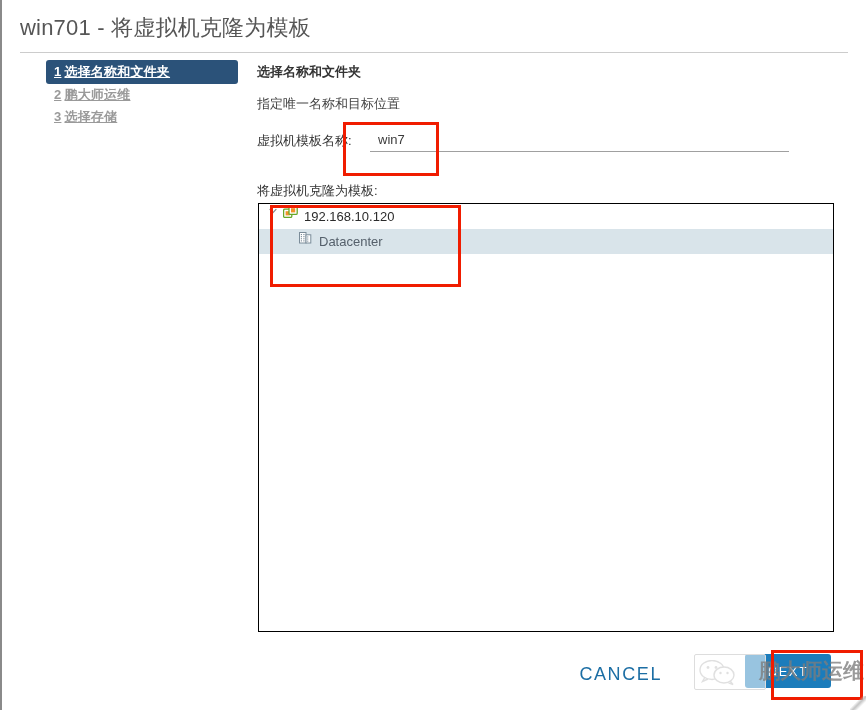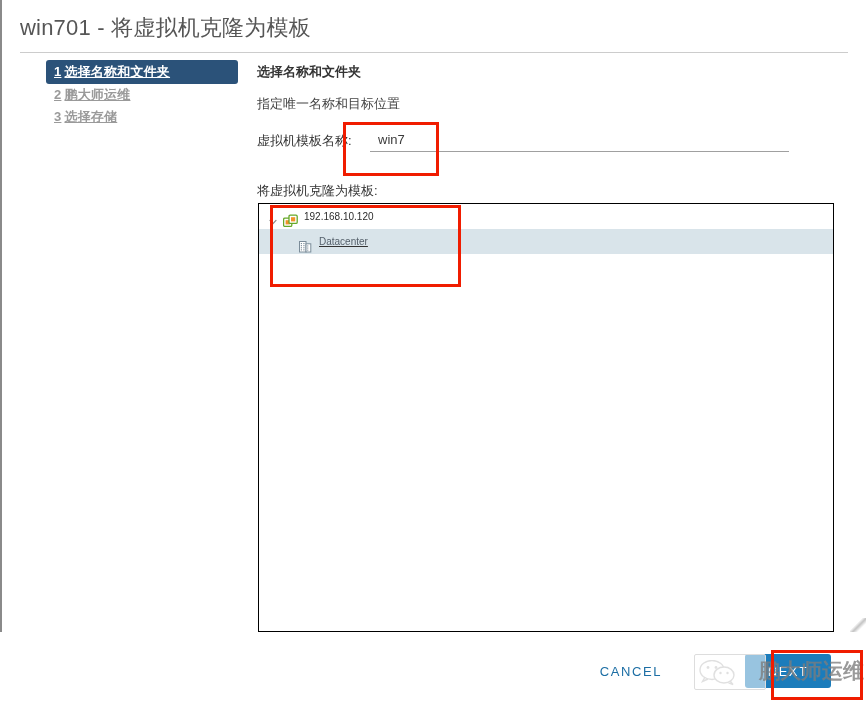--- a/index.html
+++ b/index.html
@@ -12,21 +12,21 @@
     background: #ffffff;
     font-family: "Liberation Sans", "DejaVu Sans", sans-serif;
     position: relative;
     overflow: hidden;
     color: #333333;
   }
   #app-window {
     position: absolute;
     left: 0; top: 0;
     width: 866px;
-    height: 632px;
+    height: 710px;
     background: #ffffff;
     box-sizing: border-box;
     border-left: 2px solid #8a8a8a;
   }
 
   
   #wizard-header {
     position: absolute;
     left: 18px;
     top: 12px;
@@ -148,26 +148,26 @@
     height: 429px;
     border: 1px solid #000000;
     background: #ffffff;
     box-sizing: border-box;
     overflow: hidden;
   }
   .tree-row {
     height: 25px;
     line-height: 25px;
     display: flex;
-    align-items: flex-end;
-    font-size: 10px;
+    align-items: flex-start;
+    font-size: 13px;
     white-space: nowrap;
   }
   .tree-row.level-0 { padding-left: 7px; }
-  .tree-row.level-1 { padding-left: 38px; text-decoration: underline; }
+  .tree-row.level-1 { padding-left: 38px; }
   .tree-row.selected { background: #d9e4ea; }
   .tree-toggle {
     width: 14px;
     height: 14px;
     margin-right: 2px;
     display: inline-flex;
     align-items: center;
     justify-content: center;
     flex: none;
   }
@@ -188,21 +188,21 @@
     position: absolute;
     left: 255px;
     top: 648px;
     width: 591px;
     height: 44px;
   }
   #cancel-button {
     position: absolute;
     right: 184px;
     top: 12px;
-    font-size: 13px;
+    font-size: 18px;
     color: #1c6ea4;
     letter-spacing: 1.6px;
     background: transparent;
     border: none;
     cursor: pointer;
     font-family: "Liberation Sans", "DejaVu Sans", sans-serif;
     padding: 4px 2px;
   }
   #next-button {
     position: absolute;

